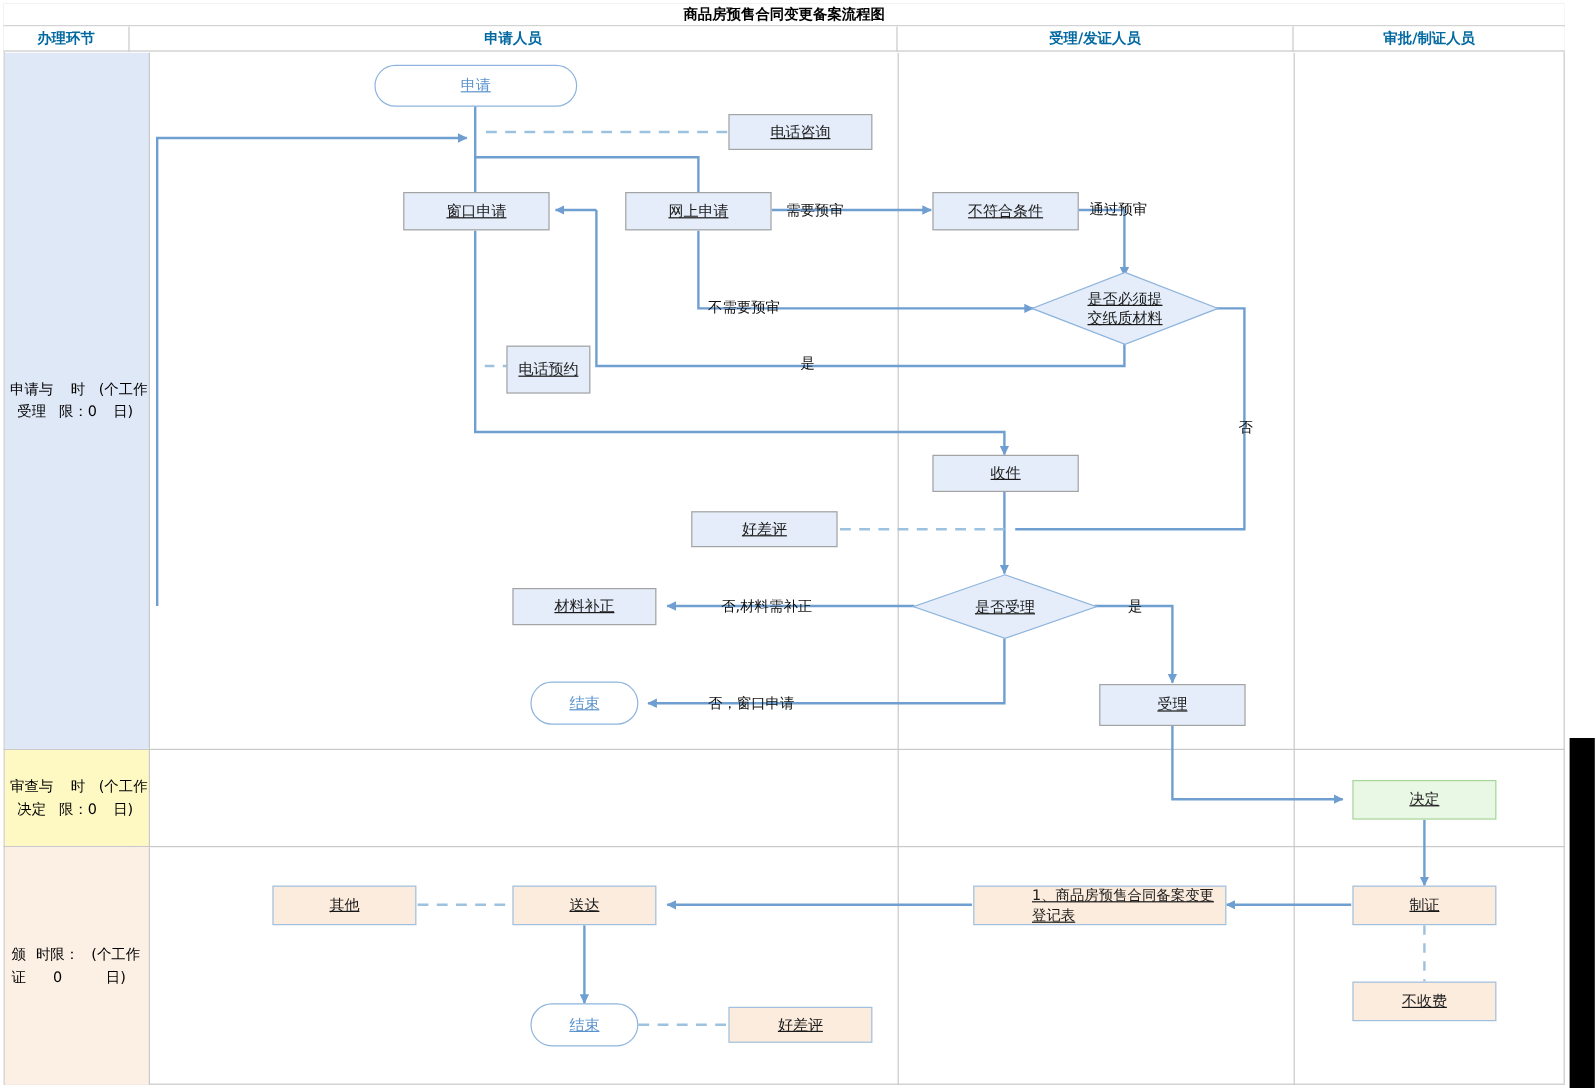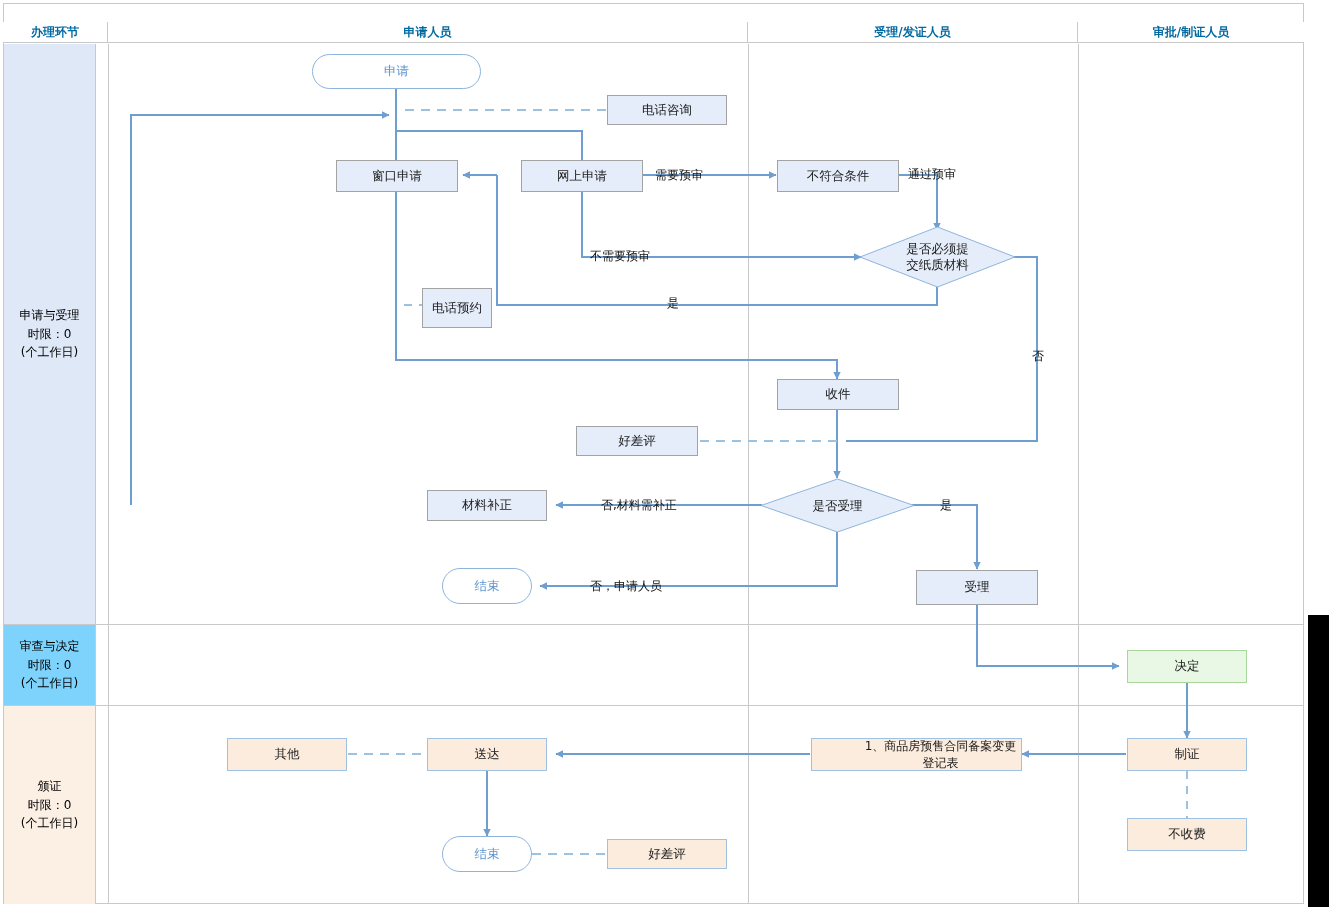--- a/index.html
+++ b/index.html
@@ -34,35 +34,35 @@
   .head-c1{left:105px;width:640px;border-right:1px solid #c9c9c9;}
   .head-c2{left:745px;width:330px;border-right:1px solid #c9c9c9;}
   .head-c3{left:1075px;width:226px;}
 
   
   .lane-sep{position:absolute;width:1px;background:#c9c9c9;}
   .row-sep{position:absolute;height:1px;background:#c9c9c9;left:3px;width:1301px;}
 
   
   .stage-cell{
-    position:absolute;left:4px;width:92px;
+    position:absolute;left:4px;width:121px;
     border-right:1px solid #c9c9c9;box-sizing:border-box;
-    display:flex;flex-direction:column;align-items:center;justify-content:center;
+    display:flex;flex-direction:row;align-items:center;justify-content:center;
     font-size:12px;color:#000;line-height:1.55;text-align:center;
   }
   .stage-0{top:44px;height:580px;background:#dfe8f7;}
-  .stage-1{top:625px;height:80px;background:#7dd3fc;}
+  .stage-1{top:625px;height:80px;background:#fef9c3;}
   .stage-2{top:706px;height:198px;background:#fcefe4;}
 
   
   .node{
     position:absolute;box-sizing:border-box;
     display:flex;align-items:center;justify-content:center;
-    font-size:12.5px;line-height:1.35;text-align:center;
-    color:#1a1a1a;z-index:5;
+    font-size:12.5px;line-height:1.35;
+    color:#1a1a1a;z-index:5;text-decoration:underline;
   }
   .node.rect{border:1px solid #a3a3a3;background:#e4edf9;}
   .node.term{border:1px solid #8eb4dd;background:#ffffff;border-radius:22px;color:#5b93cd;}
   .node.green{border:1px solid #a8d69c;background:#e9f7e5;}
   .node.peach{border:1px solid #9fc2e2;background:#fcecdd;}
   .node.diamond{background:transparent;border:none;}
   .diamond-svg{position:absolute;left:0;top:0;}
   .diamond-label{position:relative;z-index:2;font-size:12.5px;line-height:1.25;}
 
   
@@ -78,20 +78,21 @@
   
   .gutter{position:absolute;right:0;top:615px;width:21px;height:292px;background:#000;}
 </style>
 </head>
 <body>
 
 <div id="root">
 
   <div class="table-frame"></div>
 
+  <div class="title-bar">商品房预售合同变更备案流程图</div>
 
   <div class="head-row">
     <div class="head-cell head-c0">办理环节</div>
     <div class="head-cell head-c1">申请人员</div>
     <div class="head-cell head-c2">受理/发证人员</div>
     <div class="head-cell head-c3">审批/制证人员</div>
   </div>
 
   <div class="lane-sep" style="left:108px;top:44px;height:860px;"></div>
   <div class="lane-sep" style="left:748px;top:44px;height:860px;"></div>
@@ -237,17 +238,17 @@
   <div class="edge-label" style="left:590px;top:248px;">不需要预审</div>
 
   <div class="edge-label" style="left:667px;top:295px;">是</div>
 
   <div class="edge-label vert" style="left:1029px;top:341px;">否</div>
 
   <div class="edge-label" style="left:940px;top:497px;">是</div>
 
   <div class="edge-label" style="left:601px;top:497px;">否,材料需补正</div>
 
-  <div class="edge-label" style="left:590px;top:578px;">否，申请人员</div>
+  <div class="edge-label" style="left:590px;top:578px;">否，窗口申请</div>
 
   <div class="gutter"></div>
 
 </div>
 
 </body></html>

